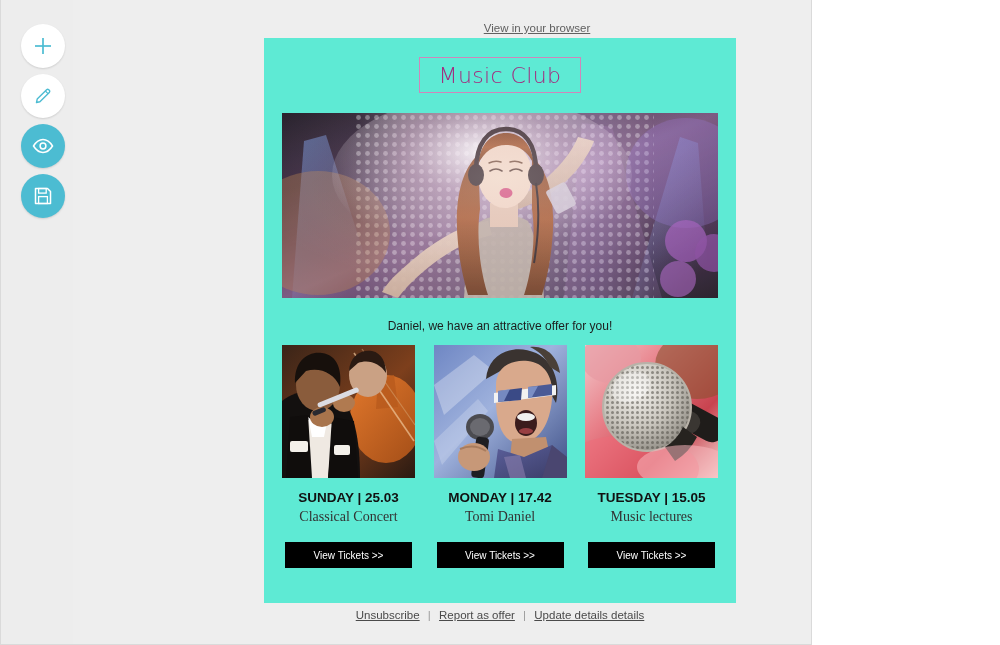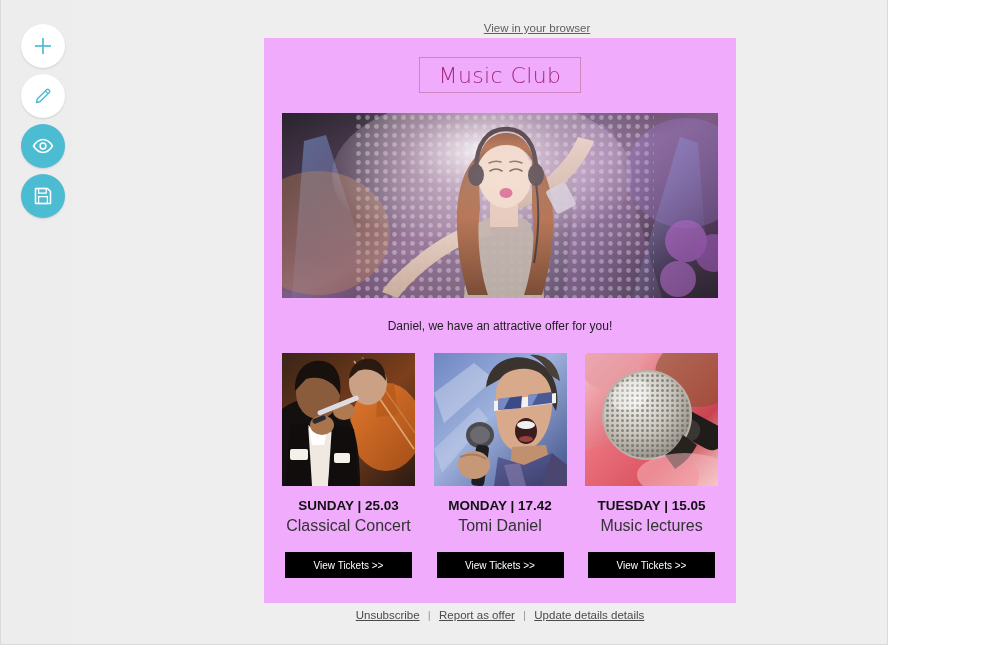--- a/index.html
+++ b/index.html
@@ -7,21 +7,21 @@
   html, body {
     width: 1000px;
     height: 645px;
     overflow: hidden;
     font-family: "Liberation Sans", sans-serif;
     background: #ffffff;
   }
 
   #app {
     position: relative;
-    width: 888px;
+    width: 812px;
     height: 645px;
     background: #eeeeee;
     border: 1px solid #dadada;
     border-top: none;
     overflow: hidden;
   }
 
   
   #sidebar {
     position: absolute;
@@ -132,21 +132,21 @@
     font-size: 11.5px;
     color: #606060;
     text-decoration: underline;
   }
 
   #email {
     position: absolute;
     left: 191px; top: 38px;
     width: 472px;
     height: 565px;
-    background: #f0abfc;
+    background: #5eead4;
   }
 
   #brand-box {
     margin: 19px auto 0 auto;
     width: 162px;
     height: 36px;
     border: 1px solid #cf86bb;
     display: flex;
     align-items: center;
     justify-content: center;
@@ -172,21 +172,21 @@
 
   #headline {
     margin-top: 21px;
     text-align: center;
     font-size: 12px;
     color: #1d1d1d;
   }
 
   
   #cards {
-    margin: 20px auto 0 auto;
+    margin: 12px auto 0 auto;
     width: 436px;
     display: flex;
     justify-content: space-between;
   }
   .card { width: 133px; }
   .card-img {
     width: 133px;
     height: 133px;
     overflow: hidden;
     background: #ddd;
@@ -195,22 +195,23 @@
   .card-date {
     margin-top: 12px;
     text-align: center;
     font-size: 13.5px;
     font-weight: bold;
     color: #111;
   }
   .card-sub {
     margin-top: 4px;
     text-align: center;
-    font-size: 16px;
+    font-size: 14px;
     color: #333;
+    font-family: Liberation Serif, serif;
   }
   .card-btn {
     margin: 17px auto 0 auto;
     width: 127px;
     height: 26px;
     background: #000000;
     color: #ffffff;
     font-size: 10px;
     display: flex;
     align-items: center;

